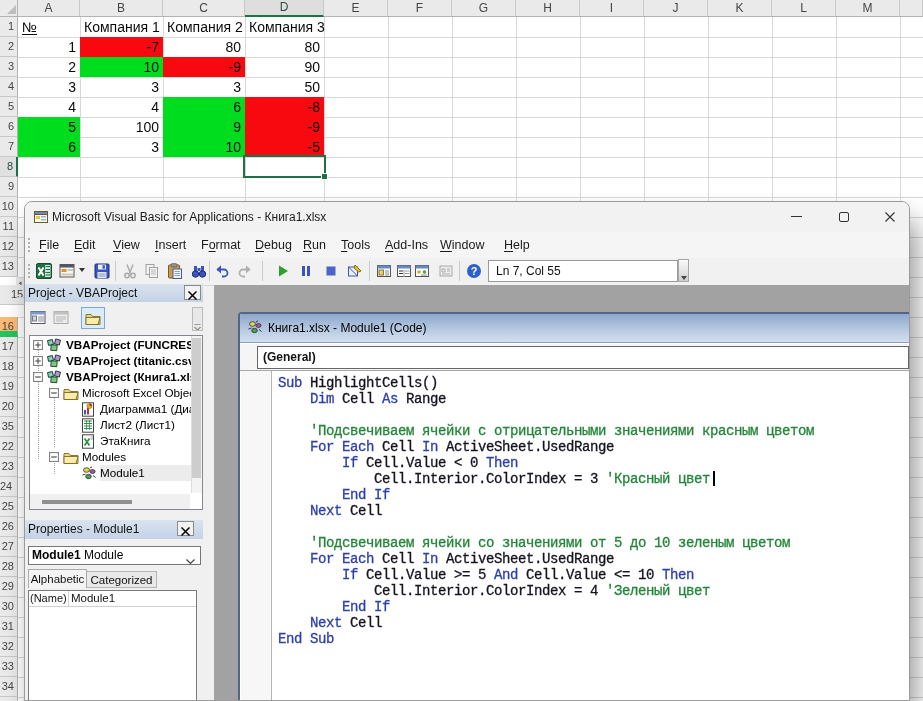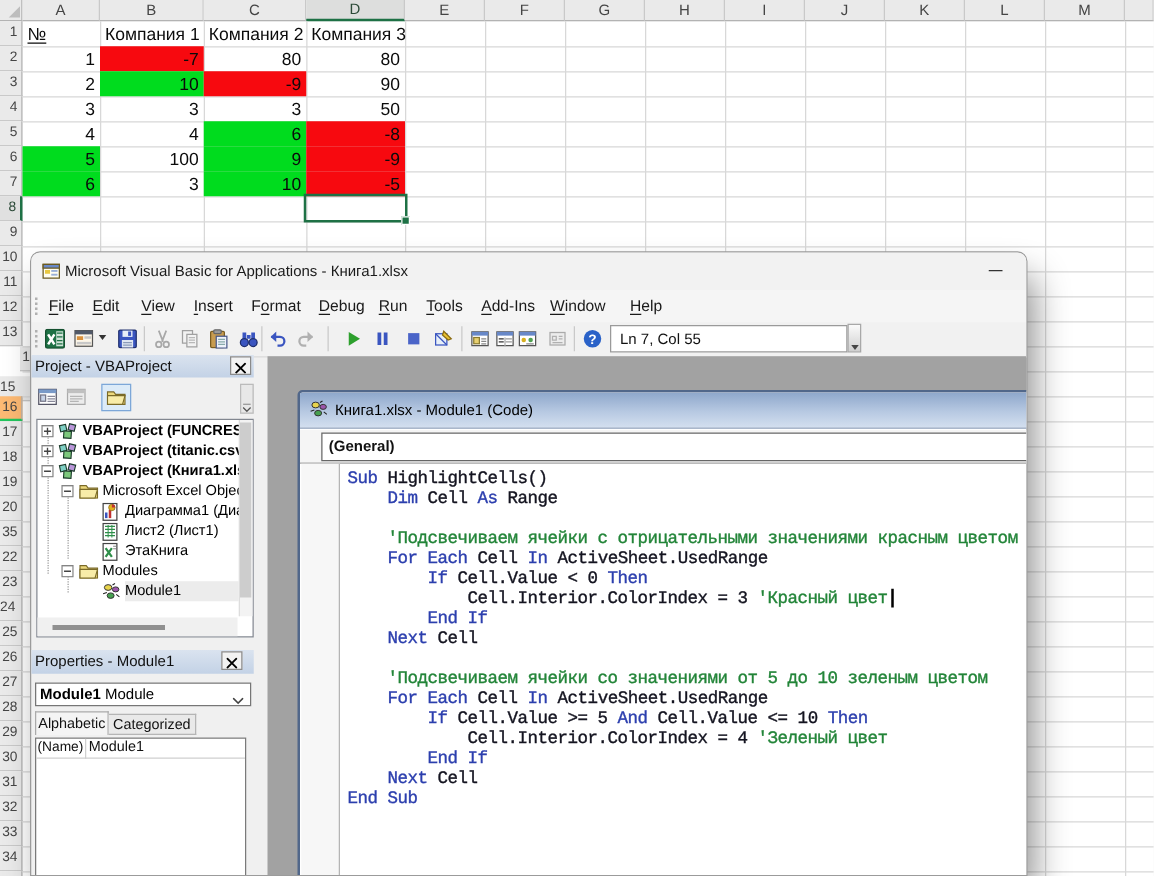--- a/index.html
+++ b/index.html
@@ -32,22 +32,22 @@
 <div class="a" style="left:0;top:97px;width:18px;height:20px;background:#eaeaea;border-right:1px solid #b3b3b3;border-bottom:1px solid #c9c9c9;color:#454545;font-size:11px;line-height:19px;text-align:right;padding-right:3px">5</div>
 <div class="a" style="left:0;top:117px;width:18px;height:20px;background:#eaeaea;border-right:1px solid #b3b3b3;border-bottom:1px solid #c9c9c9;color:#454545;font-size:11px;line-height:19px;text-align:right;padding-right:3px">6</div>
 <div class="a" style="left:0;top:137px;width:18px;height:20px;background:#eaeaea;border-right:1px solid #b3b3b3;border-bottom:1px solid #c9c9c9;color:#454545;font-size:11px;line-height:19px;text-align:right;padding-right:3px">7</div>
 <div class="a" style="left:0;top:157px;width:18px;height:20px;background:#e0e0e0;border-right:2px solid #1e7145;border-bottom:1px solid #c9c9c9;color:#2c4a38;font-size:11px;line-height:19px;text-align:right;padding-right:3px">8</div>
 <div class="a" style="left:0;top:177px;width:18px;height:20px;background:#eaeaea;border-right:1px solid #b3b3b3;border-bottom:1px solid #c9c9c9;color:#454545;font-size:11px;line-height:19px;text-align:right;padding-right:3px">9</div>
 <div class="a" style="left:0;top:197px;width:18px;height:20px;background:#eaeaea;border-right:1px solid #b3b3b3;border-bottom:1px solid #c9c9c9;color:#454545;font-size:11px;line-height:19px;text-align:right;padding-right:3px">10</div>
 <div class="a" style="left:0;top:217px;width:18px;height:20px;background:#eaeaea;border-right:1px solid #b3b3b3;border-bottom:1px solid #c9c9c9;color:#454545;font-size:11px;line-height:19px;text-align:right;padding-right:3px">11</div>
 <div class="a" style="left:0;top:237px;width:18px;height:20px;background:#eaeaea;border-right:1px solid #b3b3b3;border-bottom:1px solid #c9c9c9;color:#454545;font-size:11px;line-height:19px;text-align:right;padding-right:3px">12</div>
 <div class="a" style="left:0;top:257px;width:18px;height:20px;background:#eaeaea;border-right:1px solid #b3b3b3;border-bottom:1px solid #c9c9c9;color:#454545;font-size:11px;line-height:19px;text-align:right;padding-right:3px">13</div>
 <div class="a" style="left:16px;top:277px;width:18px;height:20px;background:#eaeaea;border-right:1px solid #b3b3b3;border-bottom:1px solid #c9c9c9;color:#454545;font-size:11px;line-height:19px;text-align:right;padding-right:3px">14</div>
-<div class="a" style="left:0;top:301px;width:38px;height:20px;background:#eaeaea;border-right:1px solid #b3b3b3;border-bottom:1px solid #c9c9c9;color:#454545;font-size:11px;line-height:19px;text-align:left;padding-right:3px">15</div>
-<div class="a" style="left:0;top:317px;width:18px;height:20px;background:#fdba74;border-right:1px solid #b3b3b3;border-bottom:2px solid #22c55e;color:#454545;font-size:11px;line-height:19px;text-align:right;padding-right:3px">16</div>
+<div class="a" style="left:0;top:285px;width:38px;height:20px;background:#eaeaea;border-right:1px solid #b3b3b3;border-bottom:1px solid #c9c9c9;color:#454545;font-size:11px;line-height:19px;text-align:center;padding-right:3px">15</div>
+<div class="a" style="left:0;top:317px;width:18px;height:20px;background:#fdba74;border-right:1px solid #b3b3b3;border-bottom:6px solid #22c55e;color:#454545;font-size:11px;line-height:19px;text-align:right;padding-right:3px">16</div>
 <div class="a" style="left:0;top:337px;width:18px;height:20px;background:#eaeaea;border-right:1px solid #b3b3b3;border-bottom:1px solid #c9c9c9;color:#454545;font-size:11px;line-height:19px;text-align:right;padding-right:3px">17</div>
 <div class="a" style="left:0;top:357px;width:18px;height:20px;background:#eaeaea;border-right:1px solid #b3b3b3;border-bottom:1px solid #c9c9c9;color:#454545;font-size:11px;line-height:19px;text-align:right;padding-right:3px">18</div>
 <div class="a" style="left:0;top:377px;width:18px;height:20px;background:#eaeaea;border-right:1px solid #b3b3b3;border-bottom:1px solid #c9c9c9;color:#454545;font-size:11px;line-height:19px;text-align:right;padding-right:3px">19</div>
 <div class="a" style="left:0;top:397px;width:18px;height:20px;background:#eaeaea;border-right:1px solid #b3b3b3;border-bottom:1px solid #c9c9c9;color:#454545;font-size:11px;line-height:19px;text-align:right;padding-right:3px">20</div>
 <div class="a" style="left:0;top:417px;width:18px;height:20px;background:#eaeaea;border-right:1px solid #b3b3b3;border-bottom:1px solid #c9c9c9;color:#454545;font-size:11px;line-height:19px;text-align:right;padding-right:3px">35</div>
 <div class="a" style="left:0;top:437px;width:18px;height:20px;background:#eaeaea;border-right:1px solid #b3b3b3;border-bottom:1px solid #c9c9c9;color:#454545;font-size:11px;line-height:19px;text-align:right;padding-right:3px">22</div>
 <div class="a" style="left:0;top:457px;width:18px;height:20px;background:#eaeaea;border-right:1px solid #b3b3b3;border-bottom:1px solid #c9c9c9;color:#454545;font-size:11px;line-height:19px;text-align:right;padding-right:3px">23</div>
 <div class="a" style="left:0;top:477px;width:18px;height:20px;background:#eaeaea;border-right:1px solid #b3b3b3;border-bottom:1px solid #c9c9c9;color:#454545;font-size:11px;line-height:19px;text-align:right;padding-right:16px">24</div>
 <div class="a" style="left:0;top:497px;width:18px;height:20px;background:#eaeaea;border-right:1px solid #b3b3b3;border-bottom:1px solid #c9c9c9;color:#454545;font-size:11px;line-height:19px;text-align:right;padding-right:3px">25</div>
 <div class="a" style="left:0;top:517px;width:18px;height:20px;background:#eaeaea;border-right:1px solid #b3b3b3;border-bottom:1px solid #c9c9c9;color:#454545;font-size:11px;line-height:19px;text-align:right;padding-right:3px">26</div>
@@ -142,21 +142,21 @@
 <div class="a" style="left:18px;top:117px;width:62px;height:20px;white-space:nowrap;font-size:14px;line-height:20px;color:#0b0b0b;text-align:right;padding-right:4px;">5</div>
 <div class="a" style="left:80px;top:117px;width:83px;height:20px;white-space:nowrap;font-size:14px;line-height:20px;color:#0b0b0b;text-align:right;padding-right:4px;">100</div>
 <div class="a" style="left:163px;top:117px;width:82px;height:20px;white-space:nowrap;font-size:14px;line-height:20px;color:#0b0b0b;text-align:right;padding-right:4px;">9</div>
 <div class="a" style="left:245px;top:117px;width:79px;height:20px;white-space:nowrap;font-size:14px;line-height:20px;color:#0b0b0b;text-align:right;padding-right:4px;">-9</div>
 <div class="a" style="left:18px;top:137px;width:62px;height:20px;white-space:nowrap;font-size:14px;line-height:20px;color:#0b0b0b;text-align:right;padding-right:4px;">6</div>
 <div class="a" style="left:80px;top:137px;width:83px;height:20px;white-space:nowrap;font-size:14px;line-height:20px;color:#0b0b0b;text-align:right;padding-right:4px;">3</div>
 <div class="a" style="left:163px;top:137px;width:82px;height:20px;white-space:nowrap;font-size:14px;line-height:20px;color:#0b0b0b;text-align:right;padding-right:4px;">10</div>
 <div class="a" style="left:245px;top:137px;width:79px;height:20px;white-space:nowrap;font-size:14px;line-height:20px;color:#0b0b0b;text-align:right;padding-right:4px;">-5</div>
 <div class="a" style="left:243px;top:155px;width:83px;height:23px;border:2px solid #1e7145"></div>
 <div class="a" style="left:321px;top:173px;width:7px;height:7px;background:#1e7145;border:1px solid #fff"></div>
-<div class="a" id="vba" style="left:24px;top:201px;width:798px;height:500px;background:#f0f0f0;border:1px solid #9b9b9b;border-radius:8px 8px 0 0;box-shadow:7px 18px 28px -2px rgba(0,0,0,.44);overflow:hidden">
+<div class="a" id="vba" style="left:24px;top:201px;width:886px;height:500px;background:#f0f0f0;border:1px solid #9b9b9b;border-radius:8px 8px 0 0;box-shadow:7px 18px 28px -2px rgba(0,0,0,.44);overflow:hidden">
 <div class="a" style="left:0;top:0;width:886px;height:30px;background:#f2f2f2"></div>
 <svg class="a" style="left:8px;top:6px" width="17" height="17" viewBox="0 0 17 17">
 <rect x="1.5" y="3.5" width="13" height="11" fill="#fffef0" stroke="#6a5a20"></rect>
 <rect x="1.5" y="3.5" width="13" height="3" fill="#6888c8" stroke="#6a5a20"></rect>
 <rect x="3" y="8" width="4" height="3" fill="#e8c840"></rect>
 <rect x="8" y="8" width="5" height="1.5" fill="#9ab0d8"></rect>
 <rect x="8" y="11" width="5" height="1.5" fill="#9ab0d8"></rect>
 </svg>
 <div class="a" style="left:27px;top:0;height:30px;line-height:30px;font-size:12px;color:#1b1b1b">Microsoft Visual Basic for Applications - Книга1.xlsx</div>
 <div class="a" style="left:766px;top:14px;width:11px;height:1px;background:#333"></div>

